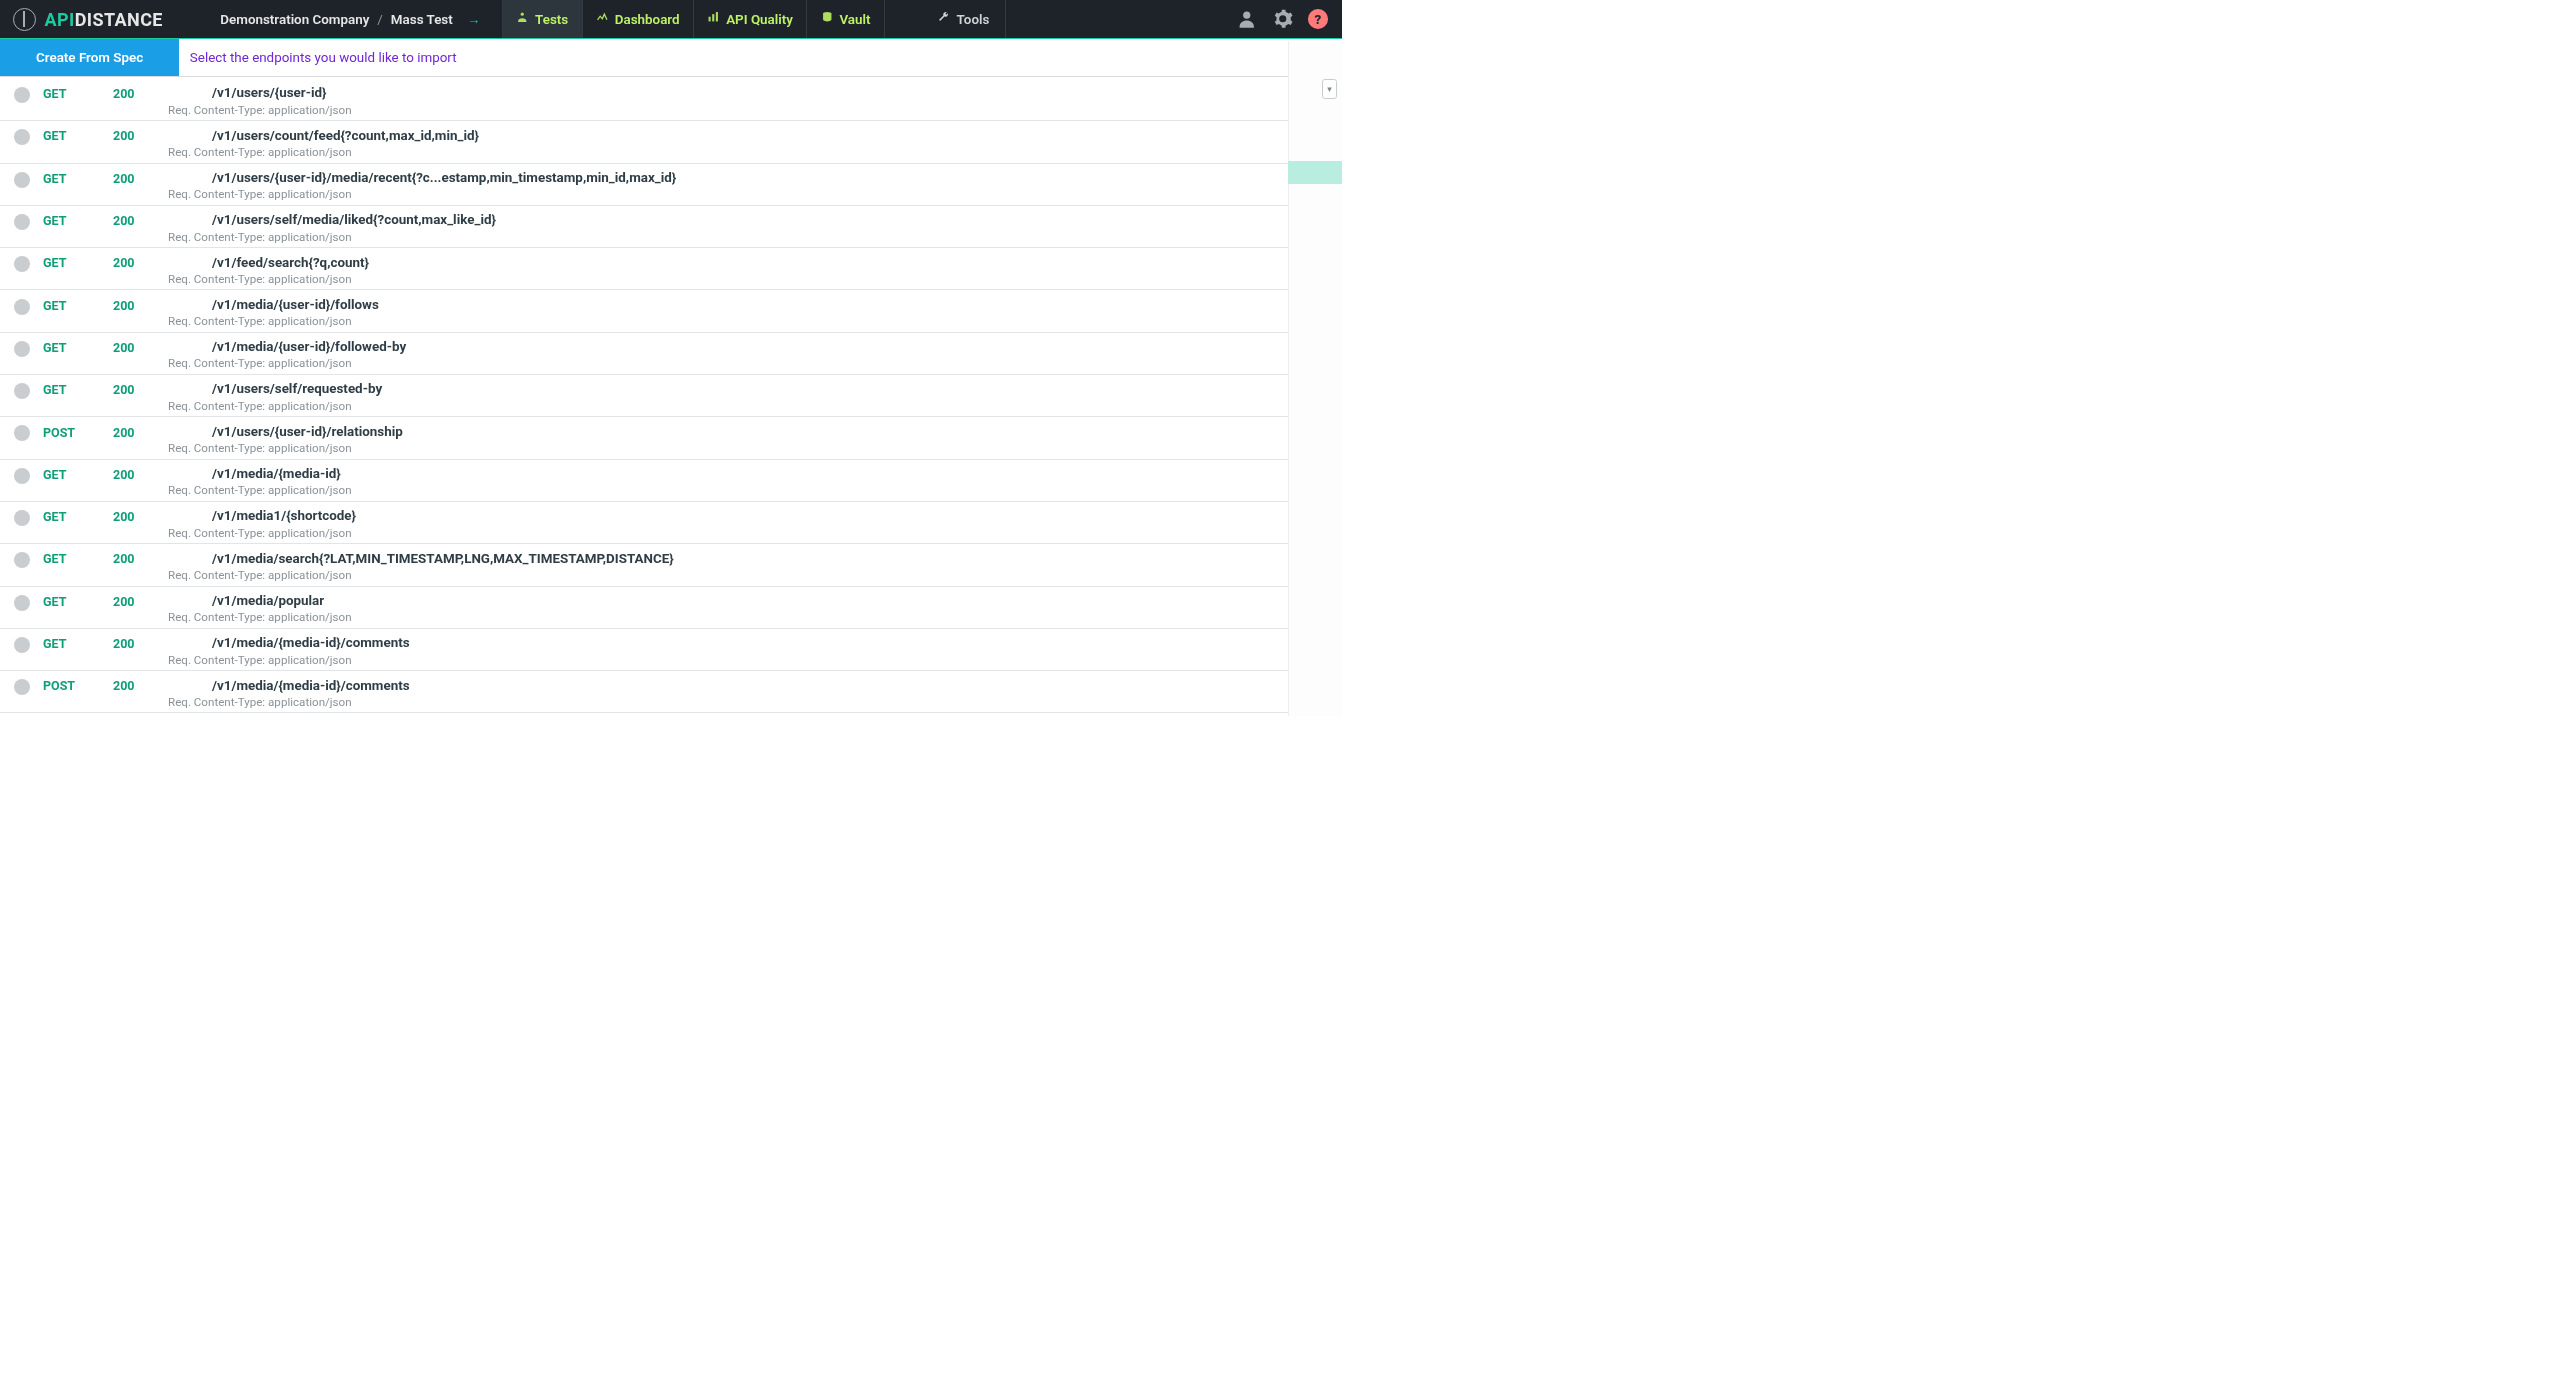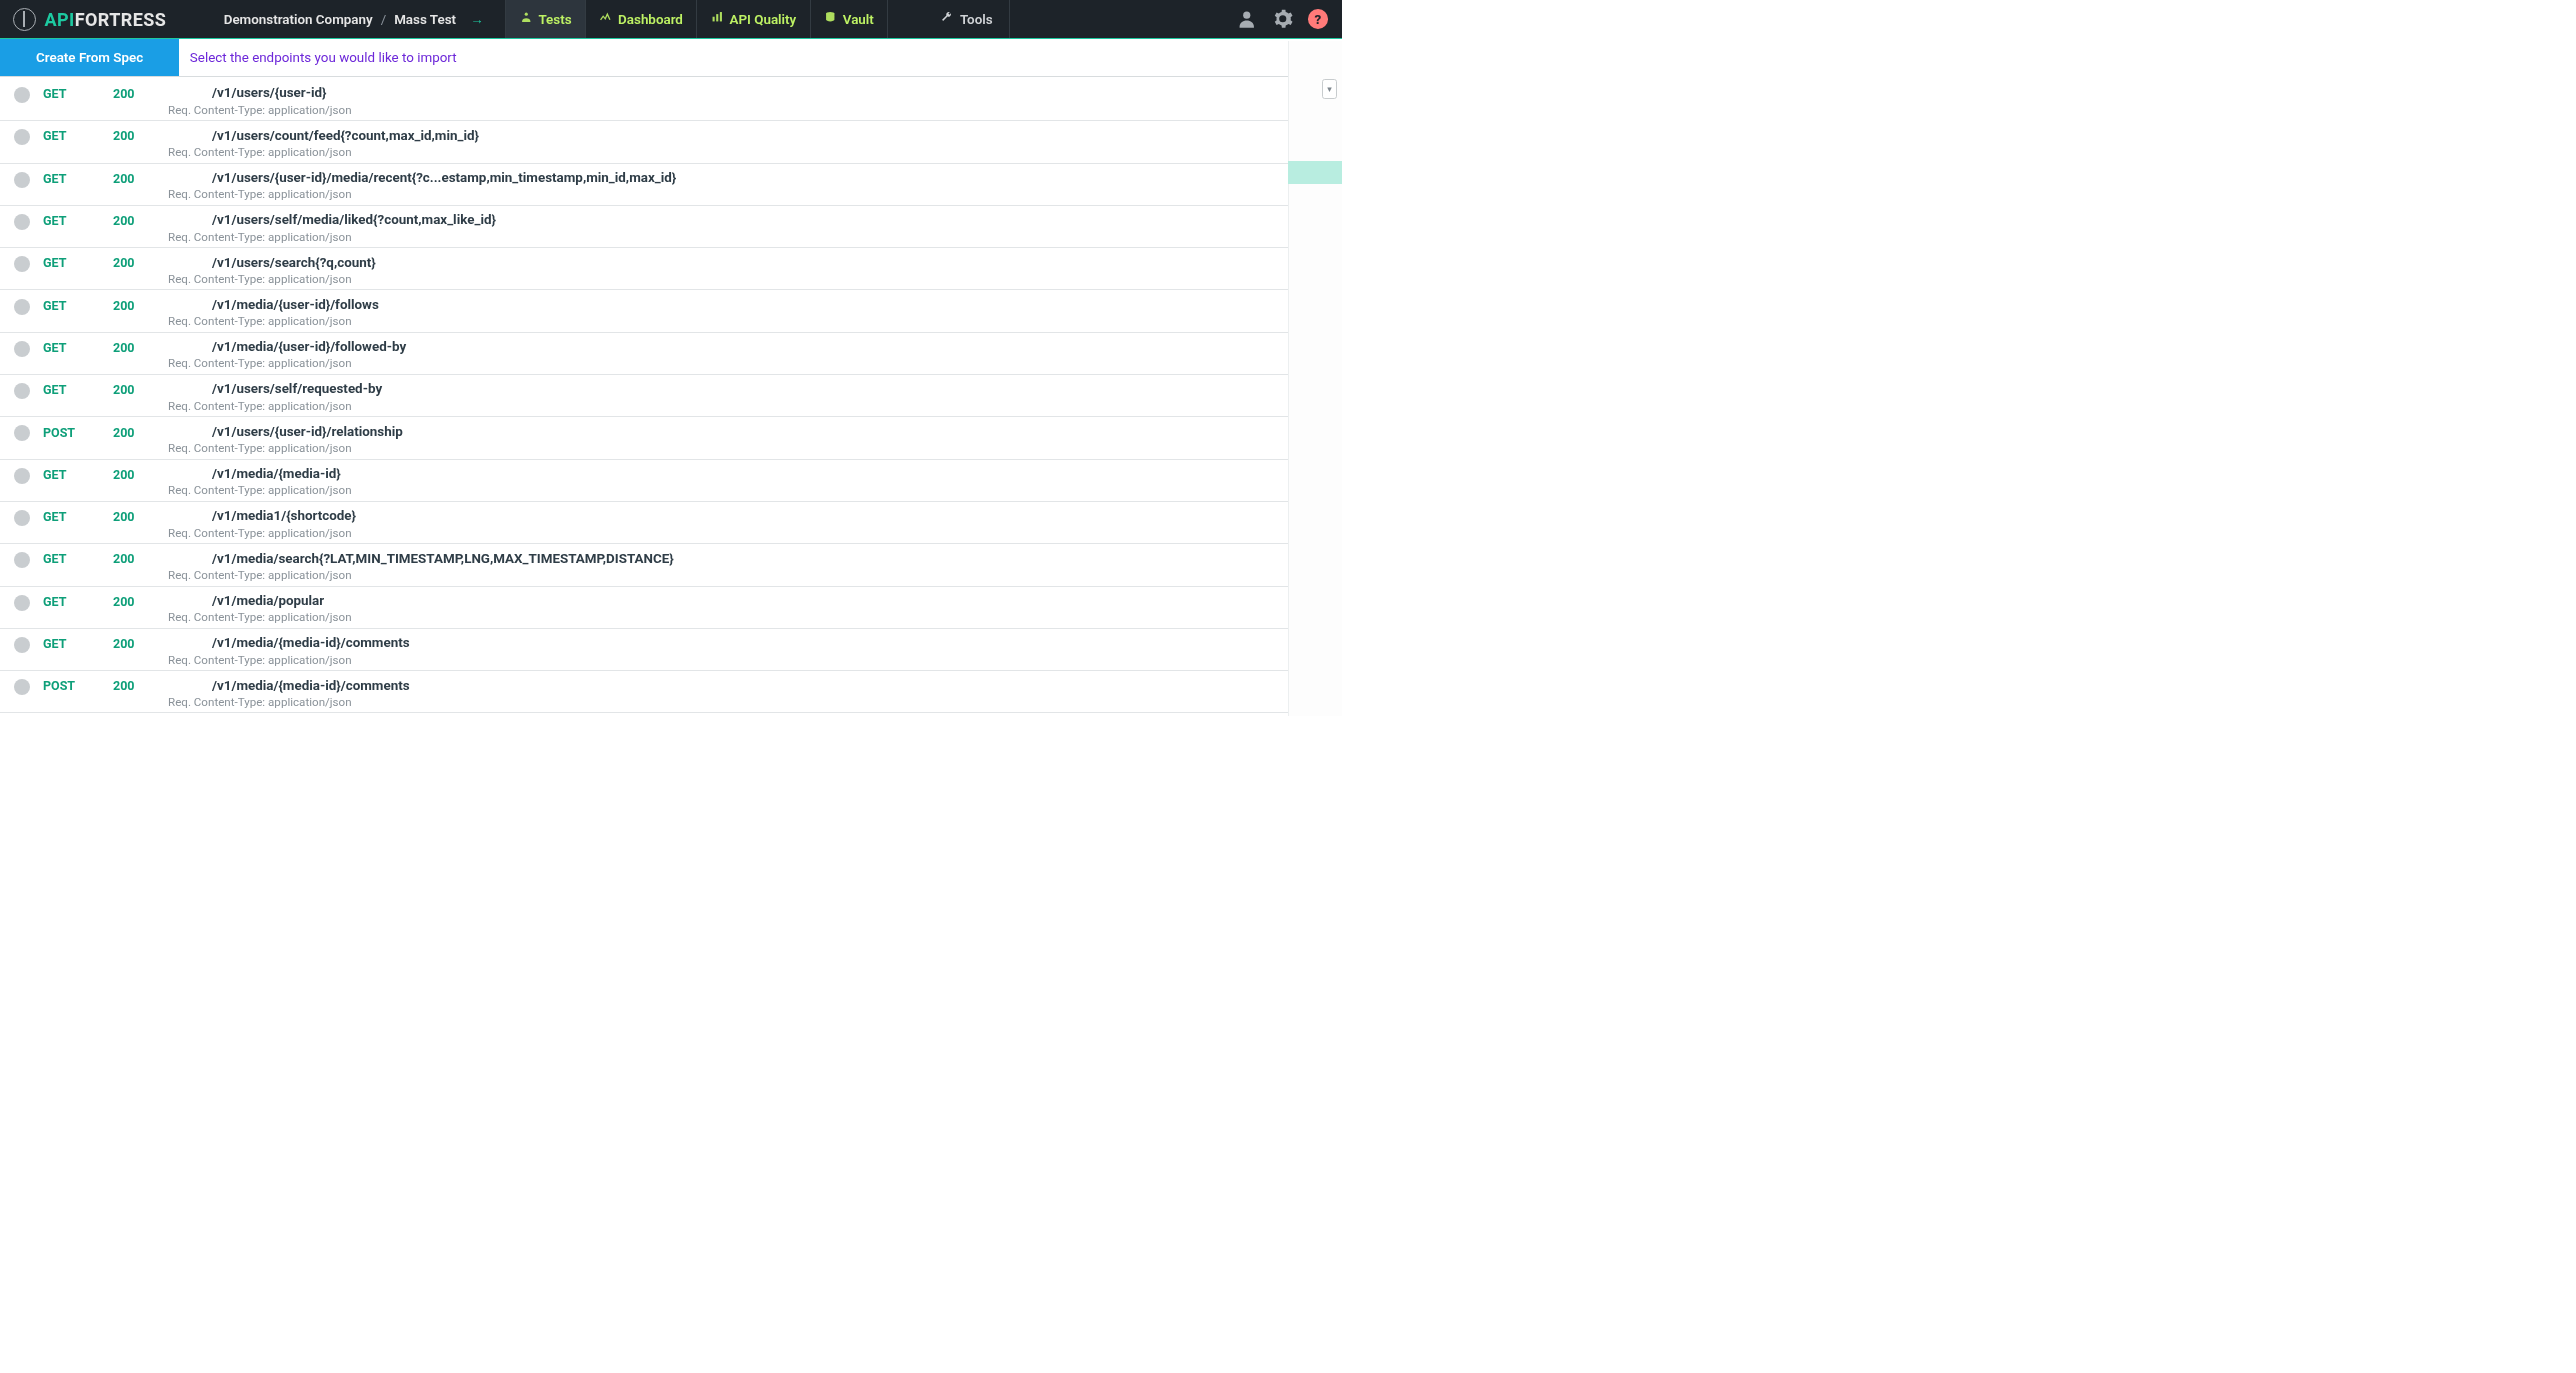--- a/index.html
+++ b/index.html
@@ -258,21 +258,21 @@
 }
 svg { pointer-events: none; }
 </style>
 </head>
 <body>
 
 <div class="topbar">
   <div class="logo">
     <span class="logo-icon"></span>
     <span class="api">API</span>
-      <span class="fortress">FORTRESS</span>
+      <span class="fortress">DISTANCE</span>
   </div>
   <div class="breadcrumb">
     <span>Demonstration Company</span>
     <span class="breadcrumb-sep">/</span>
     <span>Mass Test</span>
     <span class="breadcrumb-arrow">→</span>
   </div>
   <div class="navtabs">
     <div class="navtab active">
       <span class="ti">
@@ -392,21 +392,21 @@
         <div class="ct-text"><span>Req. Content-Type: </span><span>application/json</span></div>
       </div>
     </div>
     <div class="endpoint-row">
       <div class="radio-cell">
         <div class="radio-circle"></div>
       </div>
       <div class="method-cell">GET</div>
       <div class="status-cell">200</div>
       <div class="path-cell">
-        <div class="path-text">/v1/users/search{?q,count}</div>
+        <div class="path-text">/v1/feed/search{?q,count}</div>
         <div class="ct-text"><span>Req. Content-Type: </span><span>application/json</span></div>
       </div>
     </div>
     <div class="endpoint-row">
       <div class="radio-cell">
         <div class="radio-circle"></div>
       </div>
       <div class="method-cell">GET</div>
       <div class="status-cell">200</div>
       <div class="path-cell">

